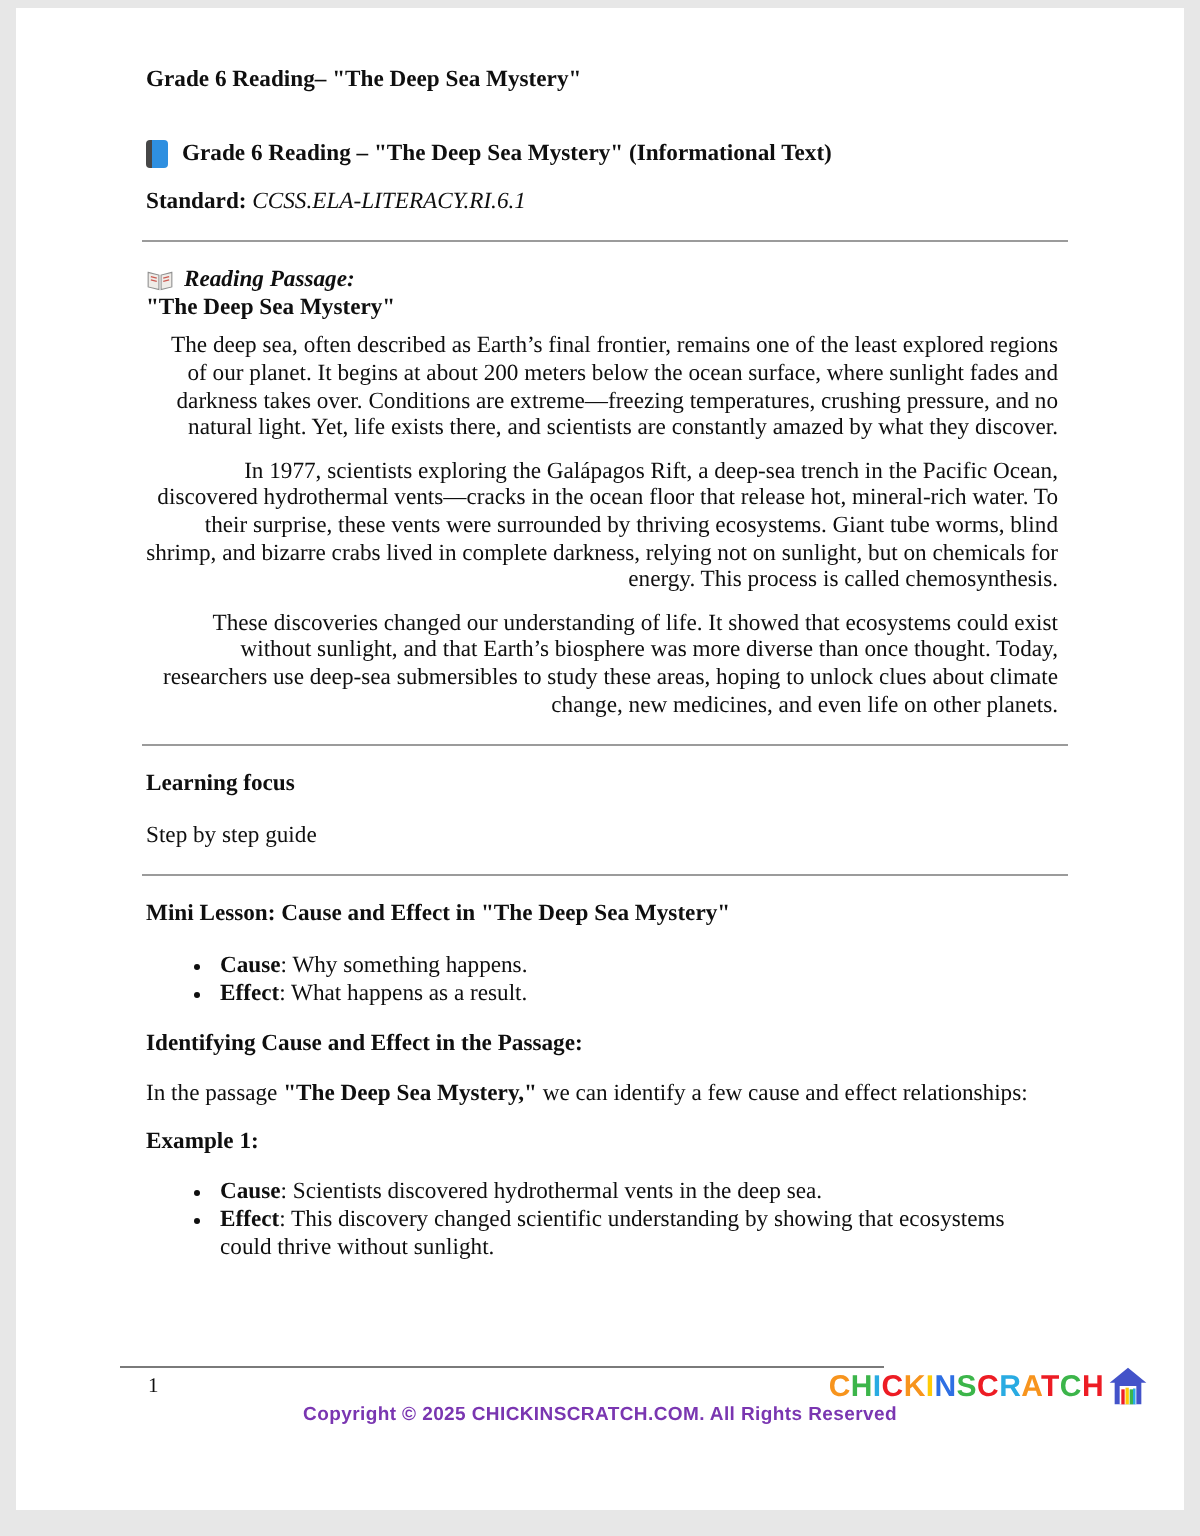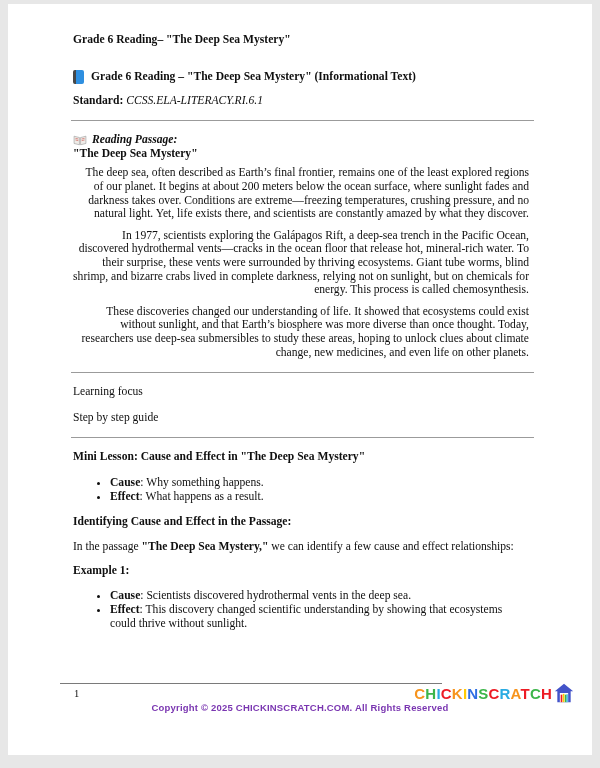--- a/index.html
+++ b/index.html
@@ -43,21 +43,21 @@
   .standard-desc { margin: 0; font-style: italic; }
   hr {
     border: none;
     border-top: 1px solid #9b9b9b;
     margin: 13px -5px 12px -2px;
   }
   .passage-heading { margin: 0 0 6px; }
   .passage-line1 { display: flex; align-items: center; gap: 5px; }
   .open-book-icon { flex: 0 0 auto; position: relative; top: 1px; }
   p.body { margin: 0 0 8px; text-align: right; }
-  .sec { font-weight: normal; margin: 0 0 12px; }
+  .sec { font-weight: bold; margin: 0 0 12px; }
   .plain { margin: 0; }
   .mini-heading { font-weight: bold; margin: 0 0 12px; }
   .sub-heading { font-weight: bold; margin: 0 0 11px; }
   ul.def-list {
     margin: 0 0 11px;
     padding-left: 37px;
     list-style: disc;
   }
   ul.def-list li { margin: 0 0 1px; }
   .intro-p { margin: 0 0 11px; }

